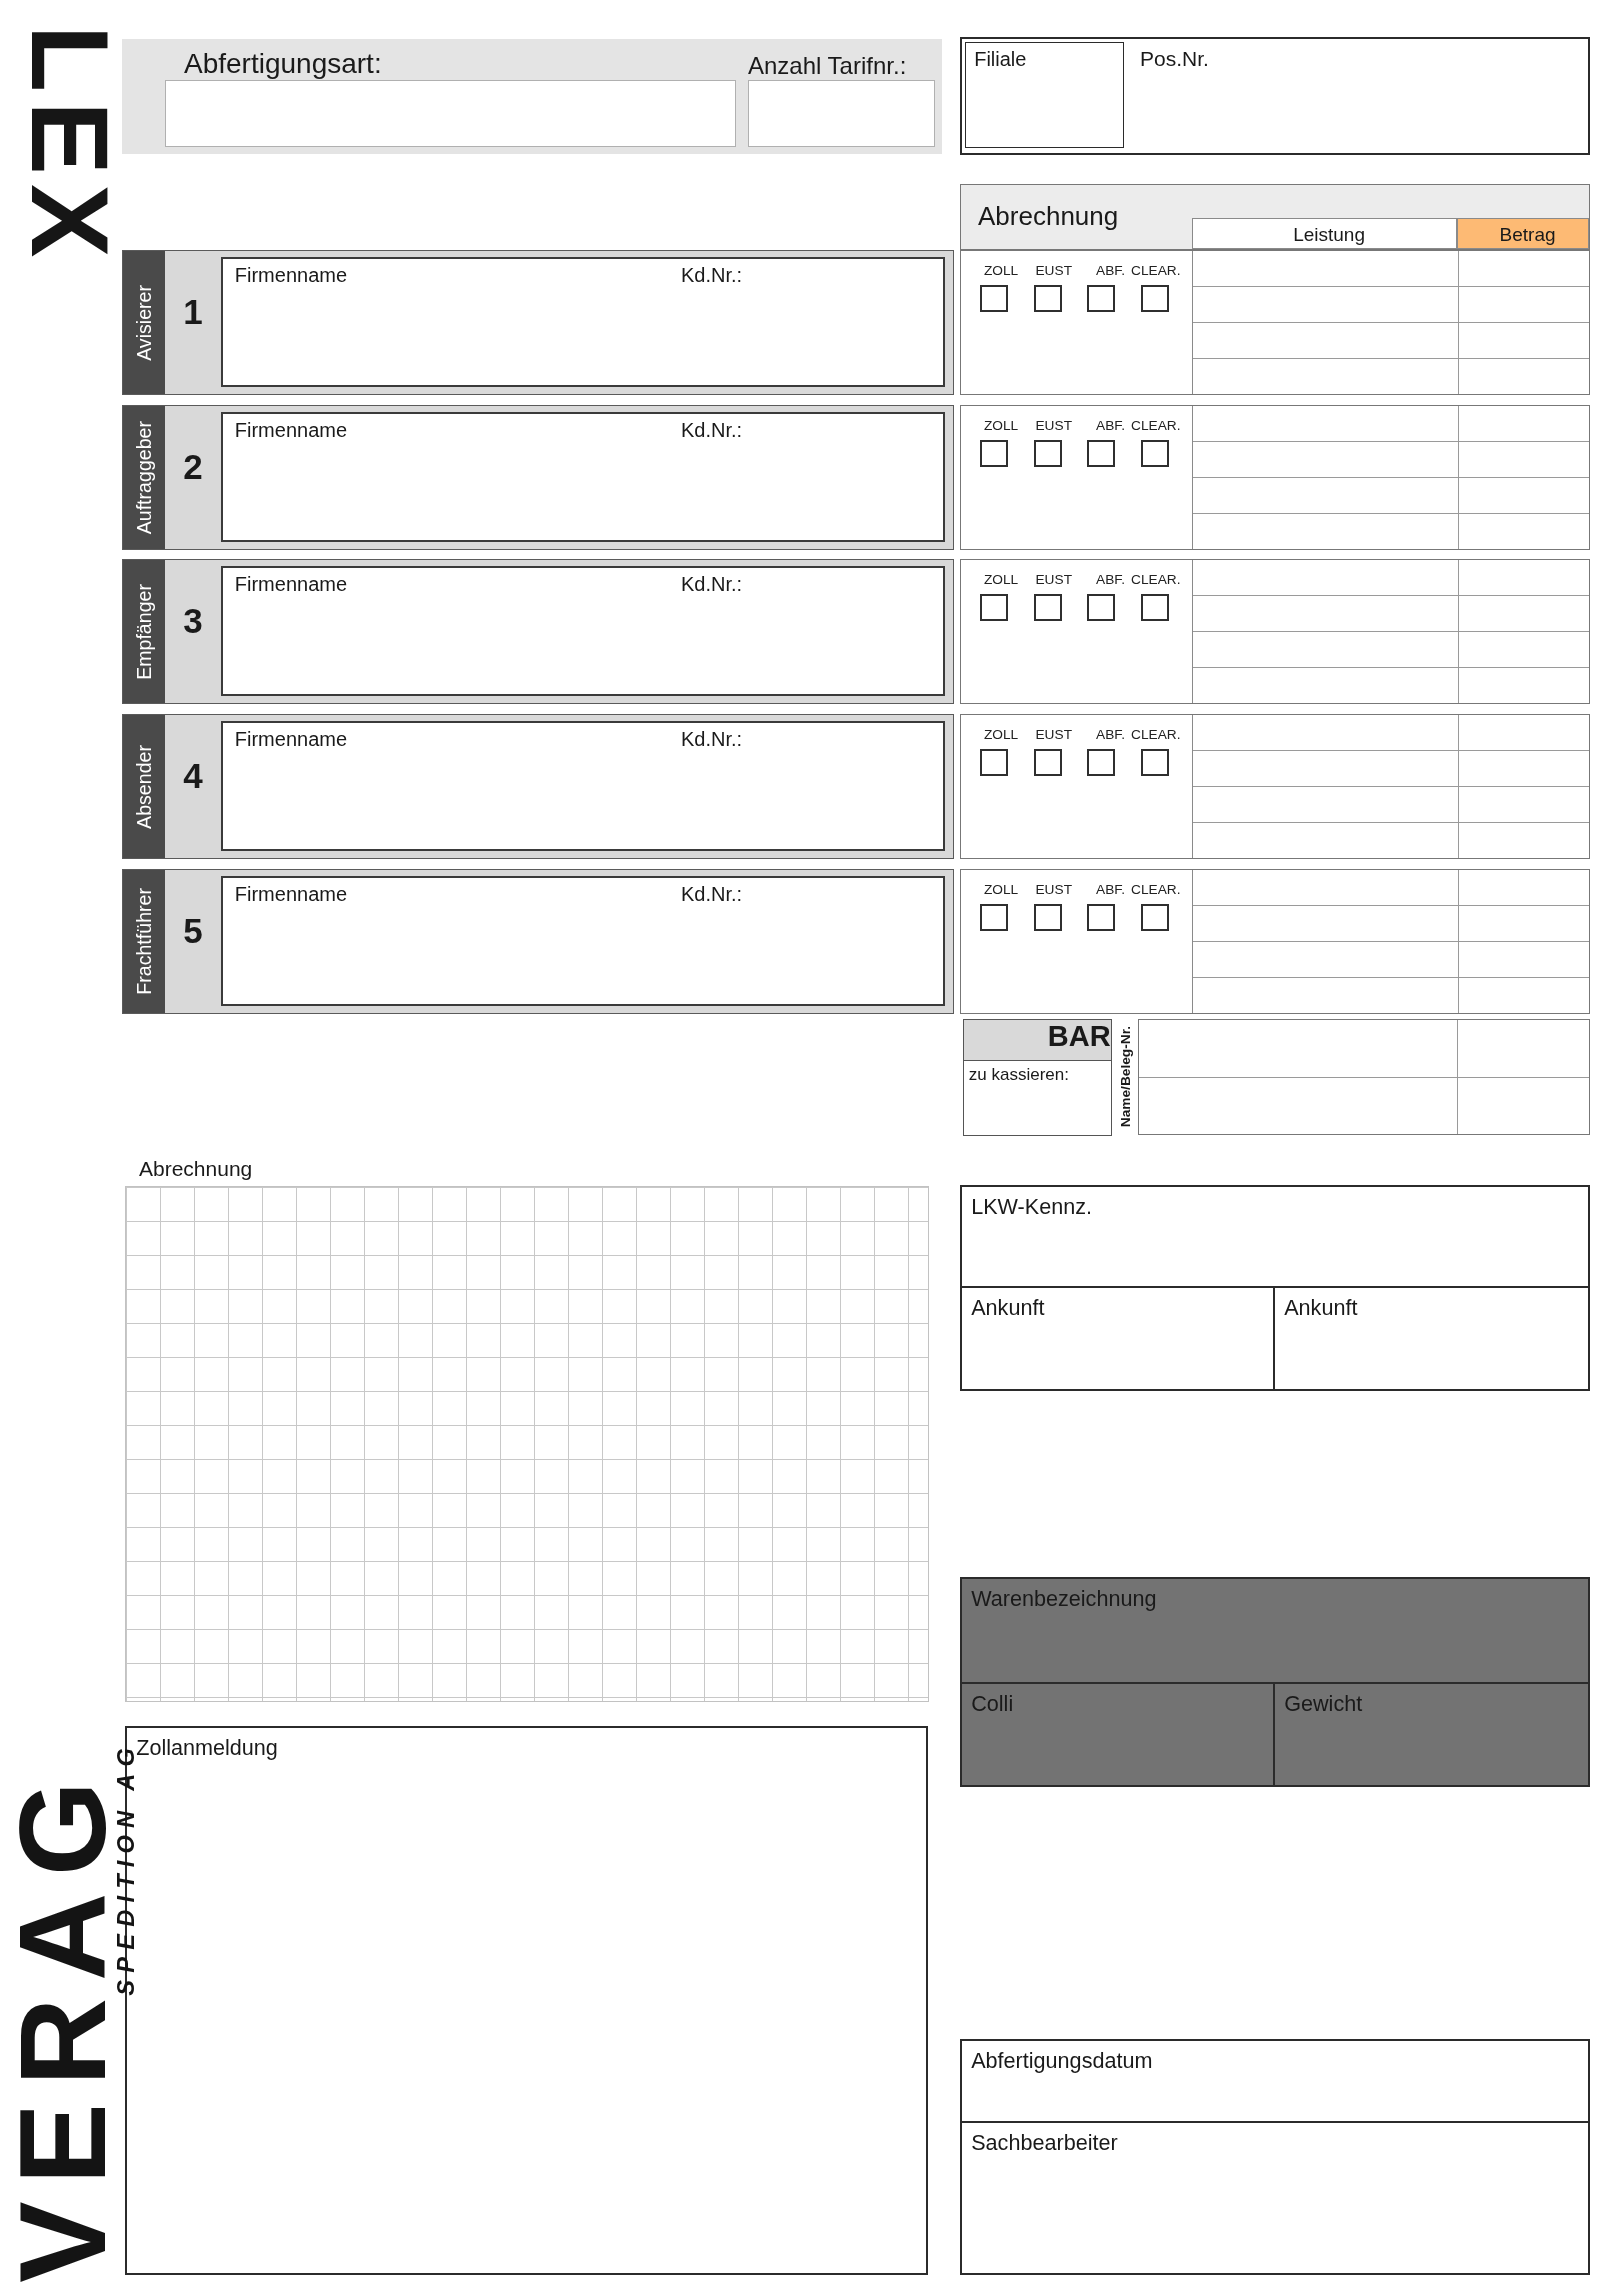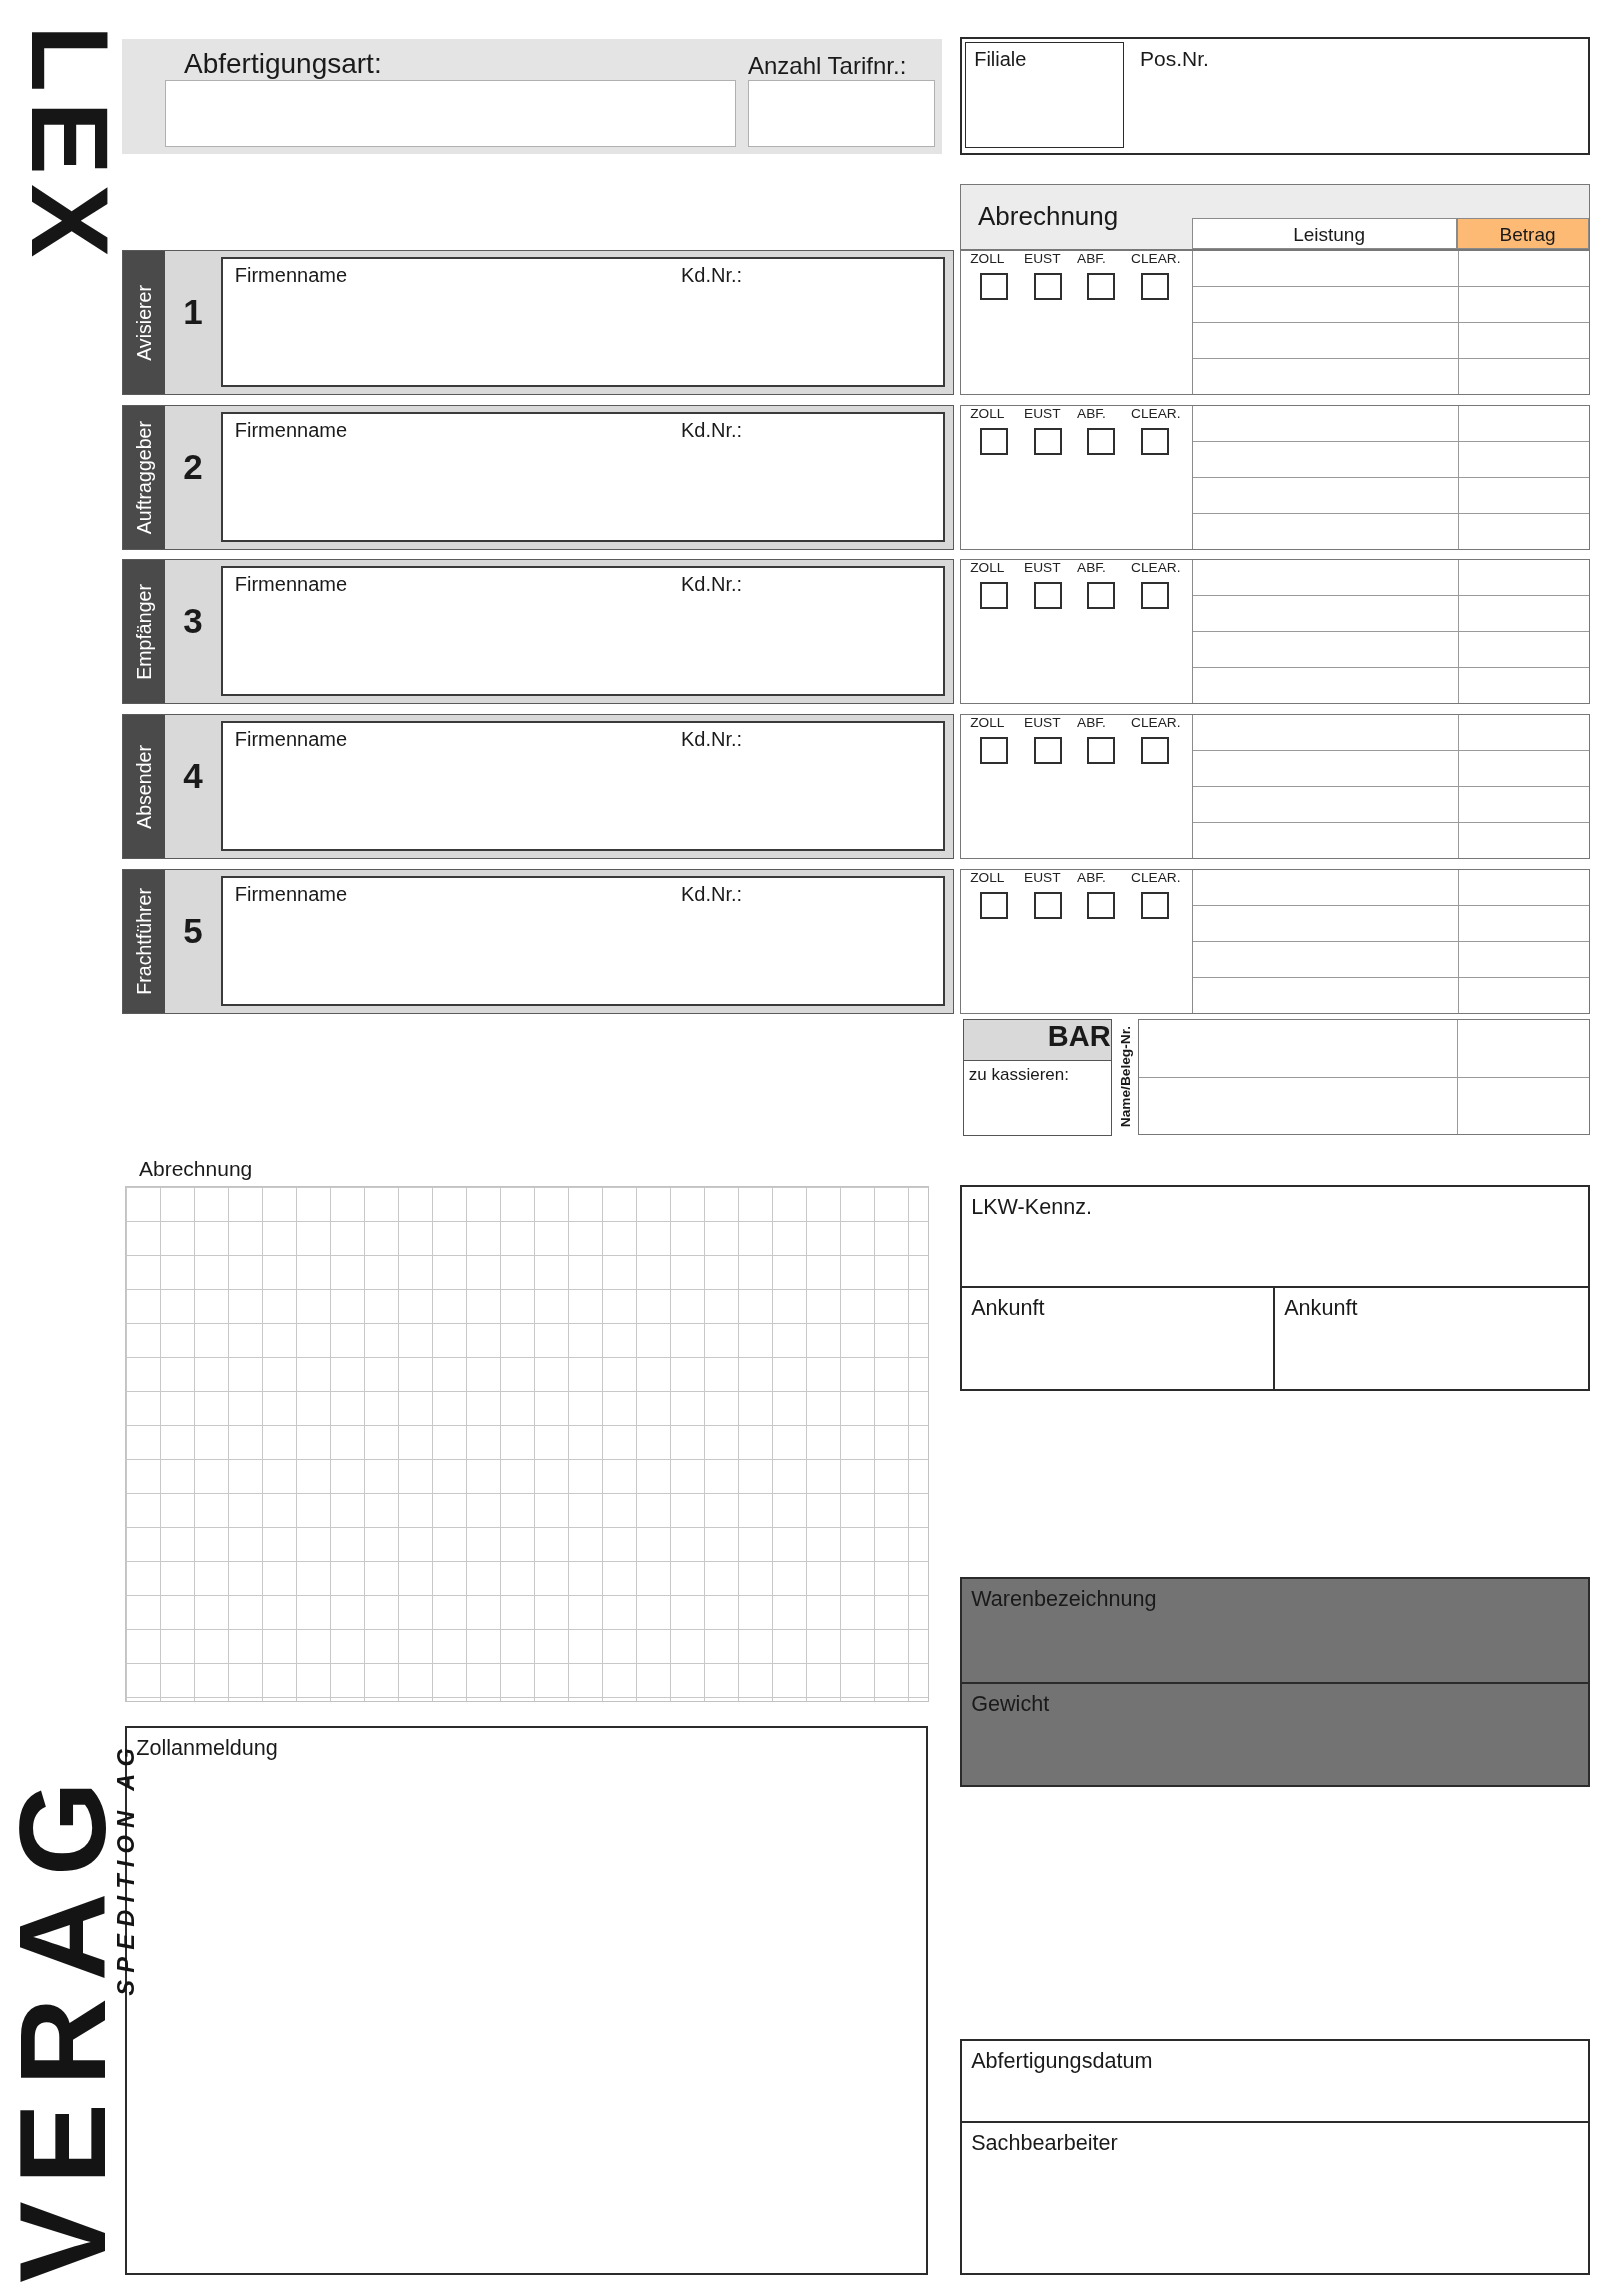--- a/index.html
+++ b/index.html
@@ -44,21 +44,21 @@
   .role-bar { position:absolute; left:0; top:0; width:42px; height:100%; background:#4a4a4a;
               display:flex; align-items:center; justify-content:center; }
   .role-text { color:#fff; font-size:19.6px; }
   .num-cell { position:absolute; left:42px; top:0; width:56px; height:100%; font-size:35px; font-weight:bold;
               text-align:center; padding-top:41px; }
   .firm-box { position:absolute; left:98px; top:5.9px; width:724px; height:130px; background:#fff; border:2px solid #3a3a3a; }
   .firm-label { position:absolute; left:11.8px; top:5.2px; font-size:20px; }
   .kdnr-label { position:absolute; left:458px; top:5.2px; font-size:20px; }
   .row-right { position:absolute; left:838px; top:0; width:630px; height:145px; background:#fff; border:1.3px solid #777; }
   .cb-zone { position:absolute; left:0; top:0; width:231px; height:100%; }
-  .cb-col { position:absolute; top:0; width:48px; text-align:left; }
+  .cb-col { position:absolute; top:12px; width:48px; text-align:right; }
   .cb-label { font-size:13.7px; color:#222; }
   .cb-box { width:27.5px; height:27.5px; border:2px solid #2f2f2f; background:#fff; margin:6.5px auto 0; }
   .lb-table { position:absolute; left:231px; top:0; width:397px; height:100%; border-left:0.7px solid #8a8a8a;
               display:flex; flex-direction:column; }
   .lb-row { flex:1; display:flex; border-bottom:0.7px solid #9a9a9a; }
   .lb-row:last-child { border-bottom:none; }
   .l-cell { width:265px; }
   .b-cell { flex:1; border-left:0.7px solid #9a9a9a; }
 
   
@@ -416,20 +416,23 @@
       </div>
       <div class="split-r">
         <span>Ankunft</span>
       </div>
     </div>
   </div>
 
   <div class="waren-box">
     <span class="box-label">Warenbezeichnung</span>
     <div class="waren-bottom">
+      <div class="split-l">
+        <span>Colli</span>
+      </div>
       <div class="split-r">
         <span>Gewicht</span>
       </div>
     </div>
   </div>
 
   <div class="zoll-box">
     <span class="box-label">Zollanmeldung</span>
   </div>
 

